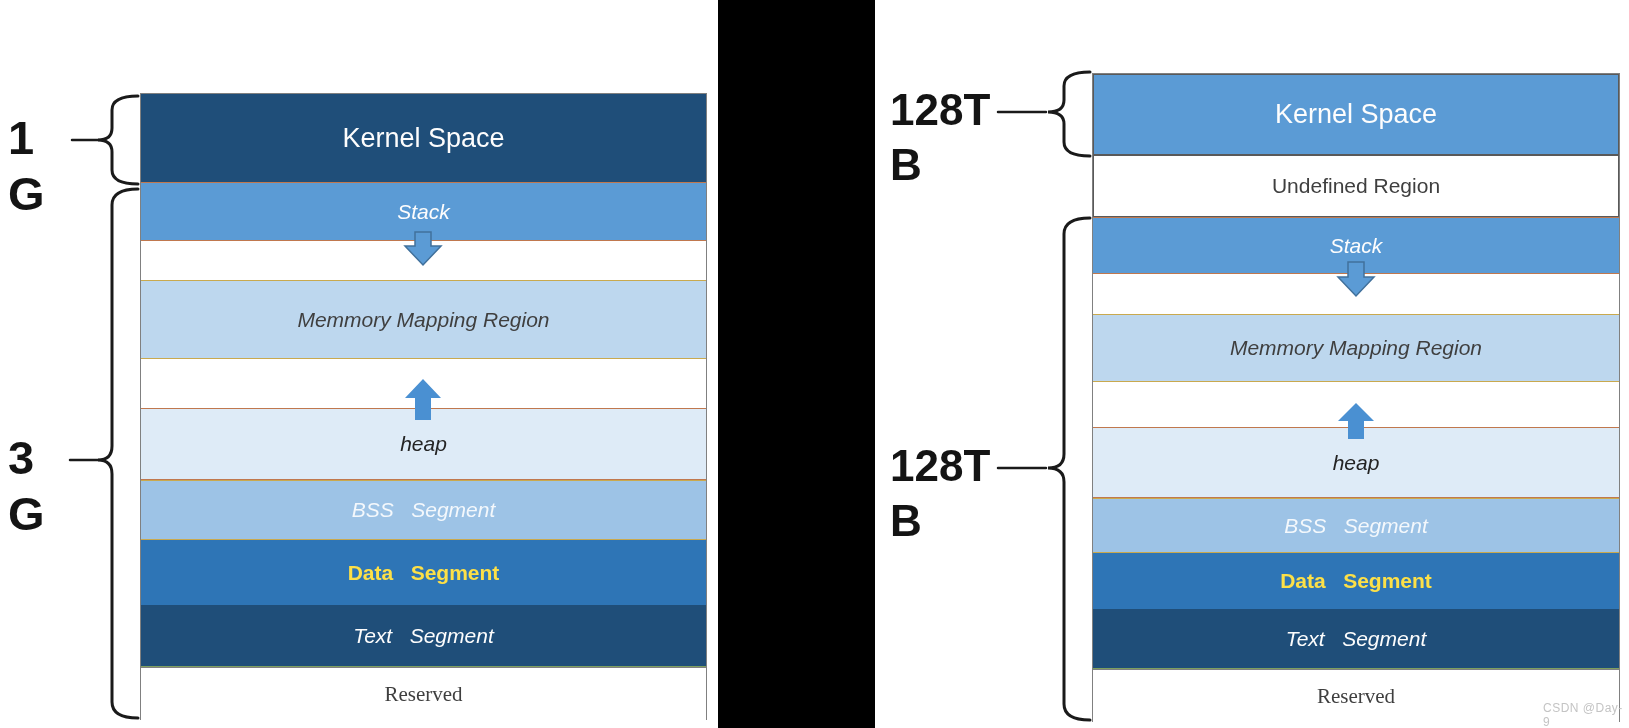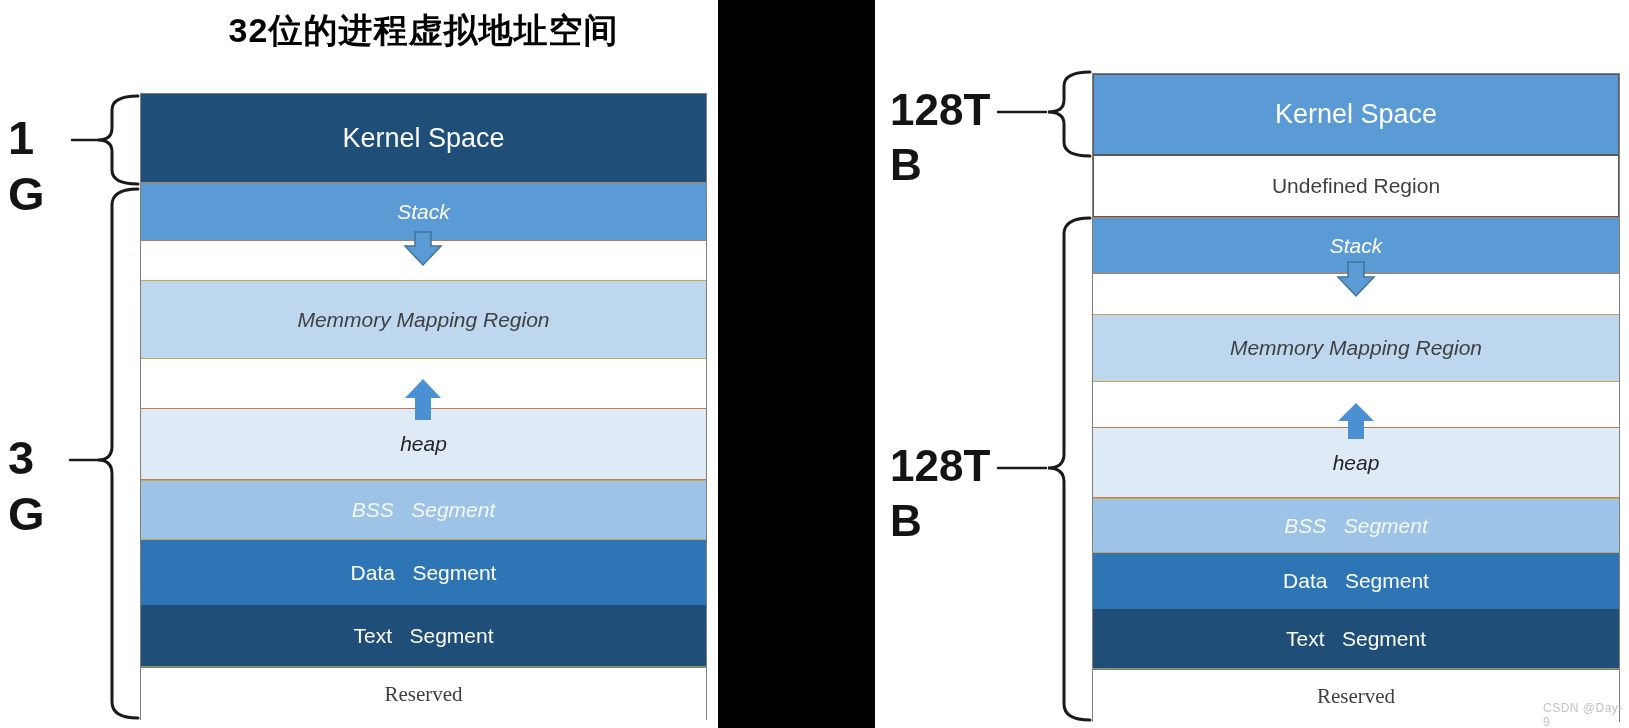--- a/index.html
+++ b/index.html
@@ -25,31 +25,31 @@
 
   .memstack{position:absolute;box-sizing:border-box;border:1px solid var(--border-gray);
             background:#fff;display:flex;flex-direction:column;}
   #left-stack{left:140px;top:93px;width:567px;height:627px;}
   #right-stack{left:1092px;top:73px;width:528px;height:649px;}
 
   .seg{box-sizing:border-box;flex:none;display:flex;align-items:center;justify-content:center;
        font-size:21px;white-space:pre;}
   .seg.navy{background:var(--navy);color:#fdfdfd;}
   .seg.steel{background:var(--steel);color:#fdfdfd;}
-  .seg.blue{background:var(--blue);color:#ffffff;}
+  .seg.blue{background:var(--blue);color:#fde047;font-weight:bold;}
   .seg.midlight{background:var(--midlight);color:#f4f8fc;}
   .seg.lightb{background:var(--light);color:var(--text-dark);}
   .seg.lighter{background:var(--lighter);color:#242424;}
   .seg.white{background:#fff;color:var(--text-dark);}
   .seg.kernel-font{font-size:27px;}
 
   .b-tan{border-top:1px solid var(--border-tan);border-bottom:1px solid var(--border-tan);font-style:italic;}
   .b-gold{border-top:1px solid var(--border-gold);border-bottom:1px solid var(--border-gold);font-style:italic;}
   .b-darkgray{border:1px solid var(--border-darkgray);}
-  .b-green-bottom{border-bottom:1px solid var(--border-green);}
+  .b-green-bottom{border-bottom:1px solid var(--border-green);font-style:italic;}
   .b-gray-top{border-top:1px solid var(--border-gray);font-family:Liberation Serif, serif;}
 
   .h88{height:88px}.h59{height:59px}.h39{height:39px}.h79{height:79px}.h49{height:49px}
   .h72{height:72px}.h60{height:60px}.h65{height:65px}.h62{height:62px}.h54{height:54px}
   .h81{height:81px}.h57{height:57px}.h40{height:40px}.h68{height:68px}.h45{height:45px}
   .h71{height:71px}.h55{height:55px}.h56{height:56px}
 
   .arrow{position:absolute;}
   #l-arrow-down{left:403px;top:231px;}
   #l-arrow-up{left:403px;top:378px;}
@@ -59,21 +59,20 @@
   .watermark{position:absolute;left:1543px;top:701px;font-size:12px;
              color:var(--watermark-gray);letter-spacing:0.5px;}
 </style>
 </head>
 <body>
 
 <div class="canvas">
 
   <div class="band"></div>
 
-  <div class="title t-left">32位的进程虚拟地址空间</div>
 
   <div class="size-label" id="lbl-1g">
     <div>1</div>
     <div>G</div>
   </div>
   <div class="size-label" id="lbl-3g">
     <div>3</div>
     <div>G</div>
   </div>
   <div class="size-label" id="lbl-128tb-top">

